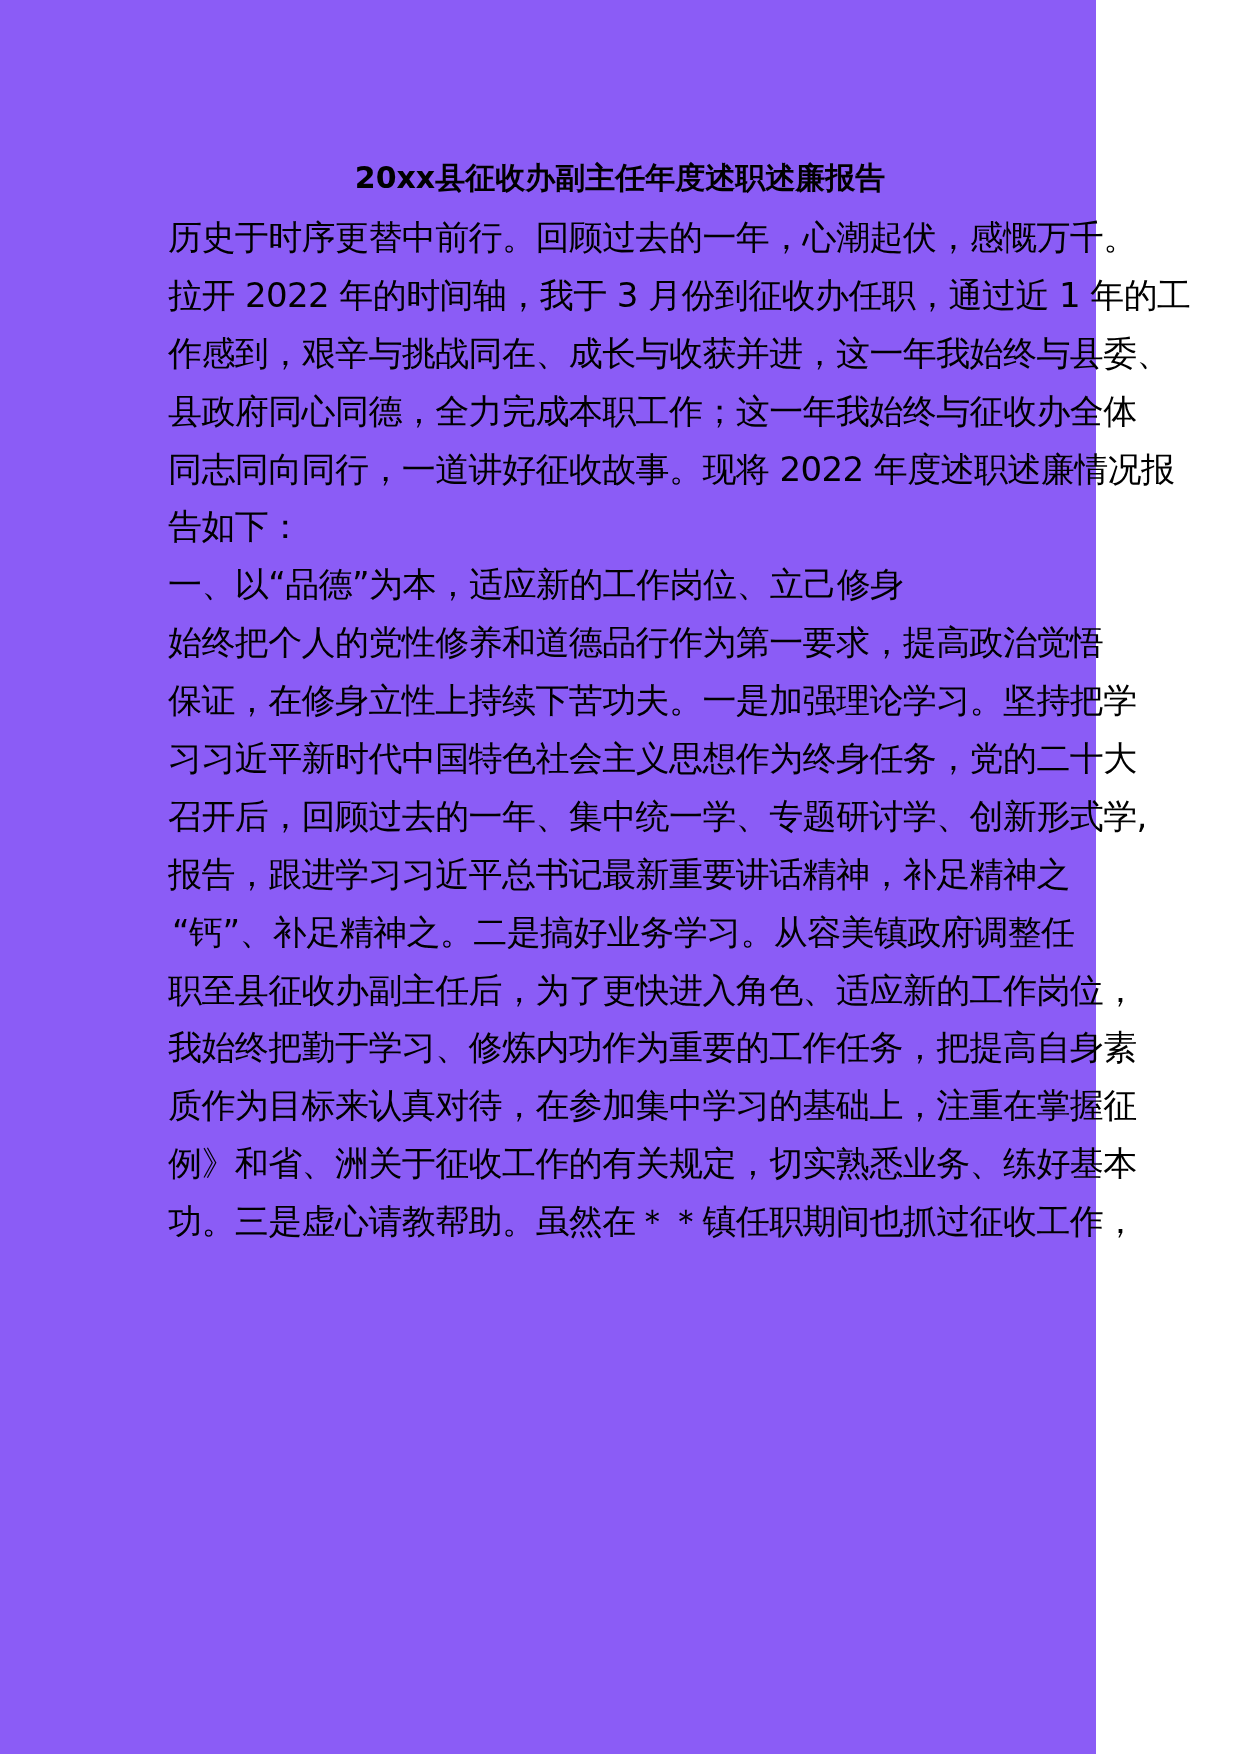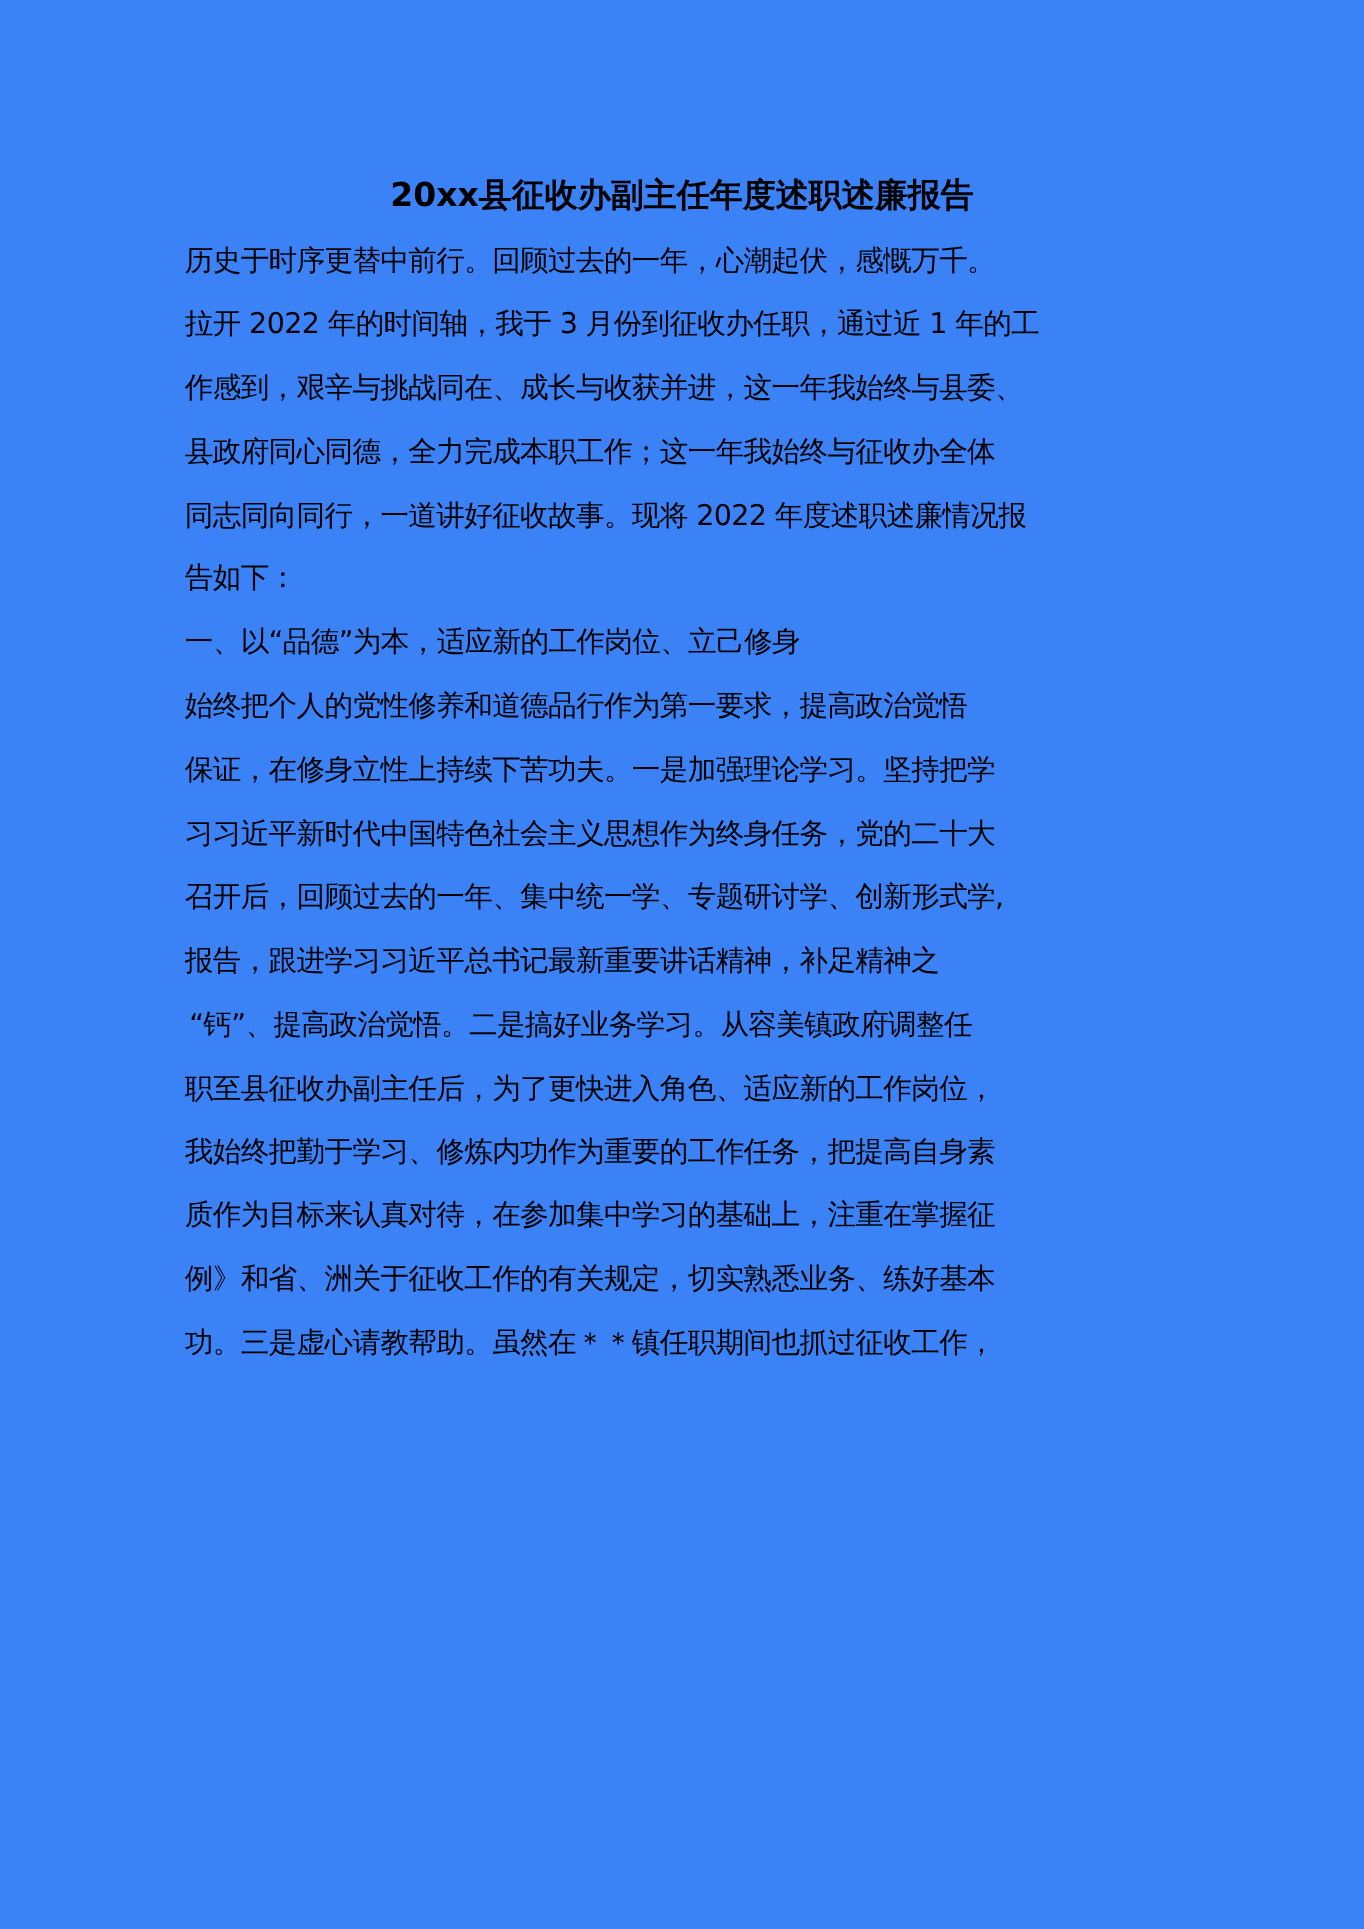--- a/index.html
+++ b/index.html
@@ -12,23 +12,23 @@
       height: 1754px;
       position: relative;
       overflow: hidden;
       font-family: "DejaVu Sans", "Liberation Sans", sans-serif;
       color: #000000;
     }
     .page {
       position: absolute;
       left: 0;
       top: 0;
-      width: 1240px;
+      width: 1096px;
       height: 1754px;
-      background: #3b82f6;
+      background: #8b5cf6;
     }
     .title {
       position: absolute;
       left: 0;
       width: 1240px;
       top: 156px;
       text-align: center;
       font-size: 30px;
       font-weight: bold;
       line-height: 44px;
@@ -37,21 +37,21 @@
     }
     .body-lines {
       position: absolute;
       left: 168px;
       top: 214px;
       width: 790px;
     }
     .line {
       height: 57.9px;
       line-height: 46px;
-      font-size: 26px;
+      font-size: 34px;
       white-space: nowrap;
       letter-spacing: -0.6px;
     }
     .line.indent-quote {
       margin-left: 4px;
     }
   </style>
 </head>
 <body>
 
@@ -64,20 +64,20 @@
     <div class="line">作感到，艰辛与挑战同在、成长与收获并进，这一年我始终与县委、</div>
     <div class="line">县政府同心同德，全力完成本职工作；这一年我始终与征收办全体</div>
     <div class="line">同志同向同行，一道讲好征收故事。现将 2022 年度述职述廉情况报</div>
     <div class="line">告如下：</div>
     <div class="line">一、以“品德”为本，适应新的工作岗位、立己修身</div>
     <div class="line">始终把个人的党性修养和道德品行作为第一要求，提高政治觉悟</div>
     <div class="line">保证，在修身立性上持续下苦功夫。一是加强理论学习。坚持把学</div>
     <div class="line">习习近平新时代中国特色社会主义思想作为终身任务，党的二十大</div>
     <div class="line">召开后，回顾过去的一年、集中统一学、专题研讨学、创新形式学,</div>
     <div class="line">报告，跟进学习习近平总书记最新重要讲话精神，补足精神之</div>
-    <div class="line indent-quote">“钙”、提高政治觉悟。二是搞好业务学习。从容美镇政府调整任</div>
+    <div class="line indent-quote">“钙”、补足精神之。二是搞好业务学习。从容美镇政府调整任</div>
     <div class="line">职至县征收办副主任后，为了更快进入角色、适应新的工作岗位，</div>
     <div class="line">我始终把勤于学习、修炼内功作为重要的工作任务，把提高自身素</div>
     <div class="line">质作为目标来认真对待，在参加集中学习的基础上，注重在掌握征</div>
     <div class="line">例》和省、洲关于征收工作的有关规定，切实熟悉业务、练好基本</div>
     <div class="line">功。三是虚心请教帮助。虽然在＊＊镇任职期间也抓过征收工作，</div>
   </div>
 </div>
 
 </body></html>

